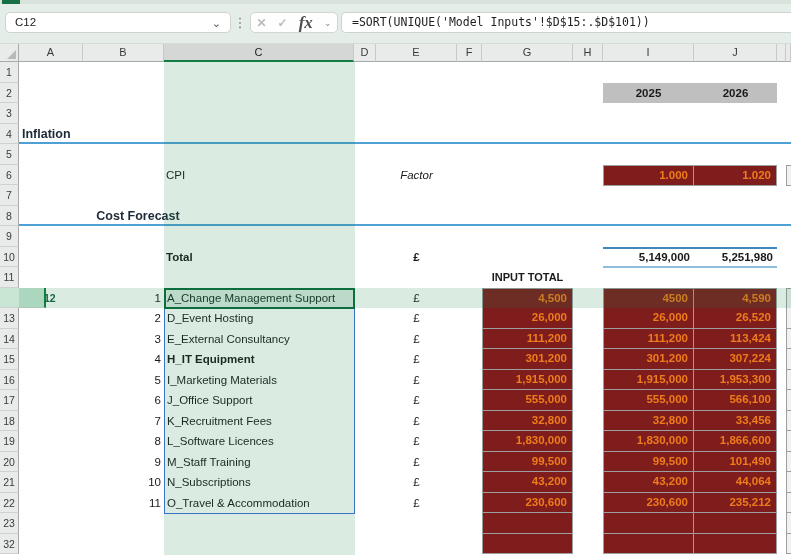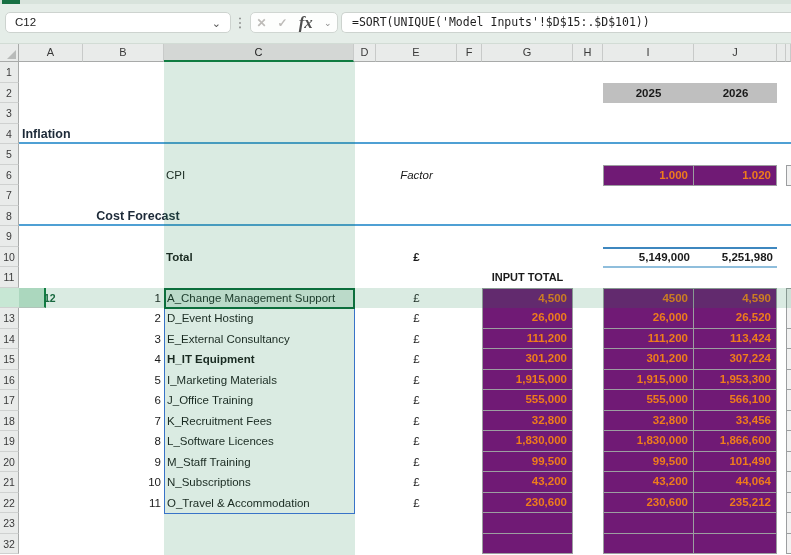--- a/index.html
+++ b/index.html
@@ -42,21 +42,21 @@
   
   .cell{position:absolute;box-sizing:border-box;height:20.5px;line-height:20.5px;
         font-size:11.5px;color:#1a1a1a;white-space:nowrap;}
   .bold{font-weight:bold;}
   .sect{font-weight:bold;font-size:12.5px;color:#1d2a38;}
   .ctr{text-align:center;}
   .rgt{text-align:right;}
   .ital{font-style:italic;}
   .namec{overflow:hidden;padding-left:2px;}
   .yearhdr{background:#bfbfbf;font-weight:bold;text-align:center;}
-  .vbox{background:#701a75;border:1px solid #9c9ea0;font-weight:bold;color:#ee7c1b;
+  .vbox{background:#7f1d1d;border:1px solid #9c9ea0;font-weight:bold;color:#ee7c1b;
         text-align:right;padding-right:5px;height:21px;line-height:19px;}
   .vbox.nt{border-top:none;height:20.5px;}
   .vbox.nl{border-left:none;}
   .frag{background:#f2f2f2;border:1px solid #9c9ea0;border-right:none;height:21px;}
   .frag.nt{border-top:none;height:20.5px;}
   .blueline{position:absolute;height:2.5px;background:#4fa0d4;}
   .totcell{font-weight:bold;text-align:right;padding-right:4px;
            border-top:2px solid #3e87bf;border-bottom:2px solid #8fbedc;height:21px;line-height:17px;}
 
   
@@ -184,21 +184,21 @@
       <div class="cell vbox nl nt" style="left: 694px; top: 349px; width: 83px;">307,224</div>
       <div class="cell frag nt" style="left: 786px; top: 349px; width: 5px;"></div>
       <div class="cell rgt" style="left: 83px; top: 369.5px; width: 78px;">5</div>
       <div class="cell namec" style="left: 165px; top: 369.5px; width: 188px;">I_Marketing Materials</div>
       <div class="cell ctr" style="left: 376px; top: 369.5px; width: 81px;">£</div>
       <div class="cell vbox nt" style="left: 482px; top: 369.5px; width: 91px;">1,915,000</div>
       <div class="cell vbox nt" style="left: 603px; top: 369.5px; width: 91px;">1,915,000</div>
       <div class="cell vbox nl nt" style="left: 694px; top: 369.5px; width: 83px;">1,953,300</div>
       <div class="cell frag nt" style="left: 786px; top: 369.5px; width: 5px;"></div>
       <div class="cell rgt" style="left: 83px; top: 390px; width: 78px;">6</div>
-      <div class="cell namec" style="left: 165px; top: 390px; width: 188px;">J_Office Training</div>
+      <div class="cell namec" style="left: 165px; top: 390px; width: 188px;">J_Office Support</div>
       <div class="cell ctr" style="left: 376px; top: 390px; width: 81px;">£</div>
       <div class="cell vbox nt" style="left: 482px; top: 390px; width: 91px;">555,000</div>
       <div class="cell vbox nt" style="left: 603px; top: 390px; width: 91px;">555,000</div>
       <div class="cell vbox nl nt" style="left: 694px; top: 390px; width: 83px;">566,100</div>
       <div class="cell frag nt" style="left: 786px; top: 390px; width: 5px;"></div>
       <div class="cell rgt" style="left: 83px; top: 410.5px; width: 78px;">7</div>
       <div class="cell namec" style="left: 165px; top: 410.5px; width: 188px;">K_Recruitment Fees</div>
       <div class="cell ctr" style="left: 376px; top: 410.5px; width: 81px;">£</div>
       <div class="cell vbox nt" style="left: 482px; top: 410.5px; width: 91px;">32,800</div>
       <div class="cell vbox nt" style="left: 603px; top: 410.5px; width: 91px;">32,800</div>

